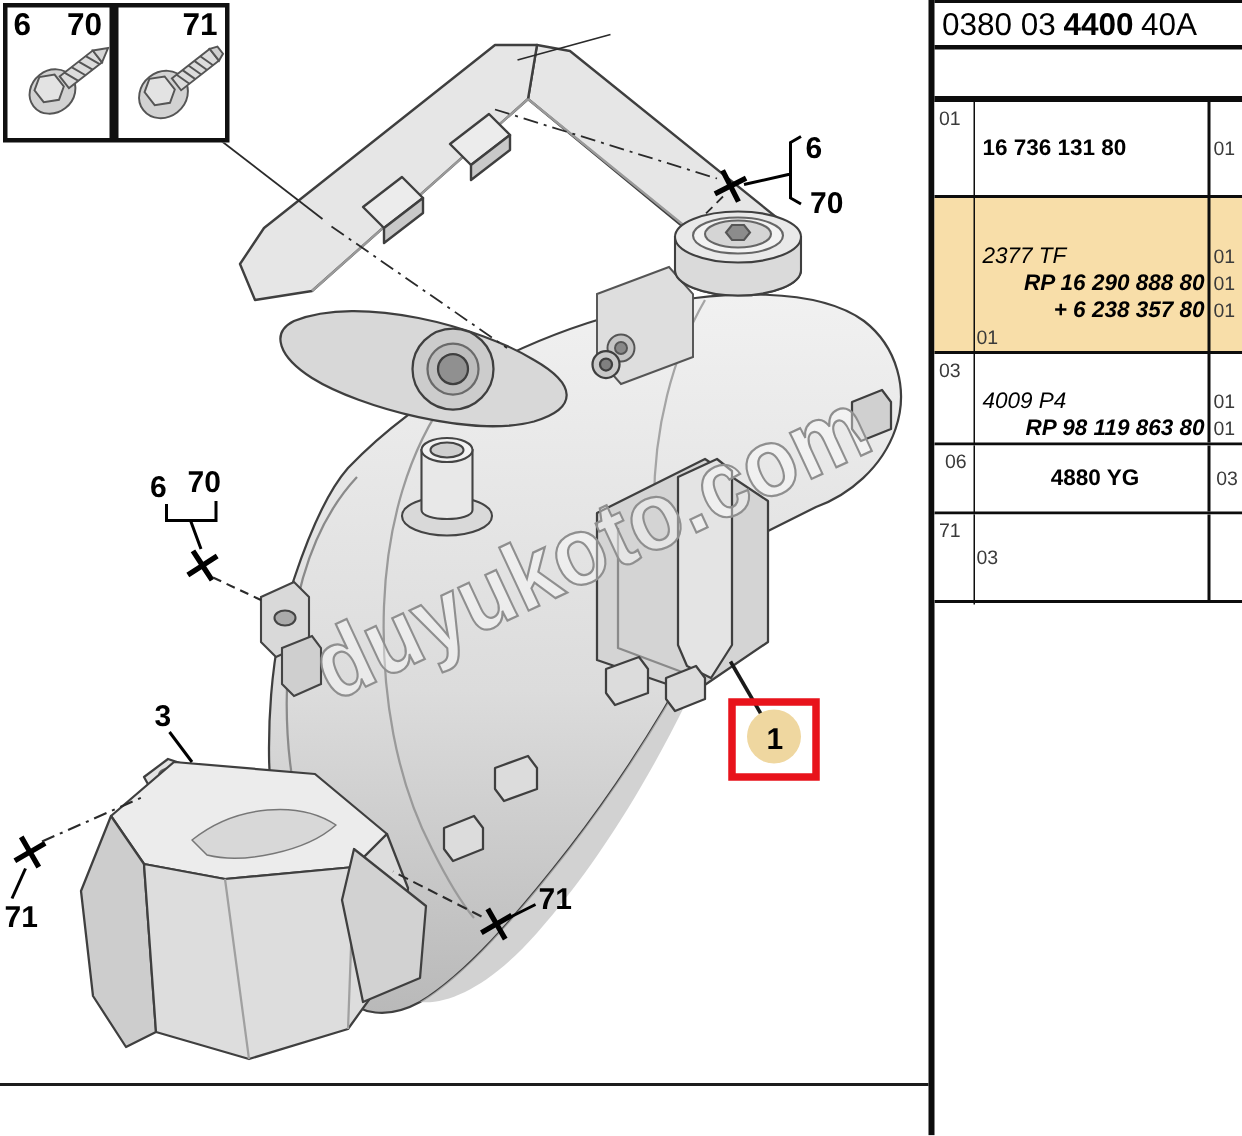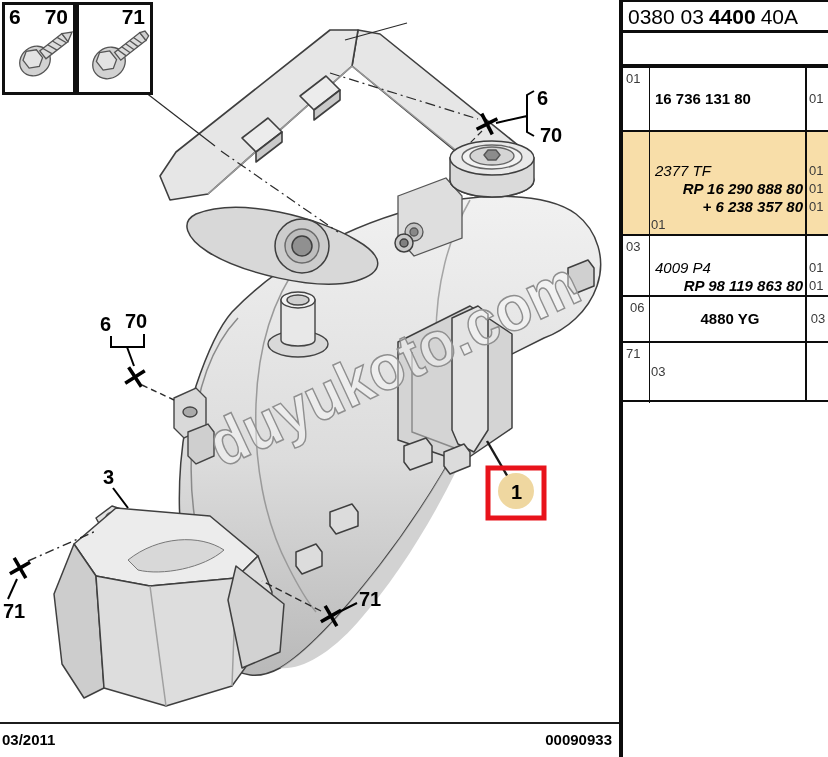--- a/index.html
+++ b/index.html
@@ -297,18 +297,14 @@
             <span class="q">03</span>
           </div>
         </div>
         <div class="qdiv"></div>
       </div>
 
     </div>
   </div>
 
   <div class="footline"></div>
-  <div class="footer">
-    <span>03/2011</span>
-    <span>00090933</span>
-  </div>
 
 </div>
 
 </body></html>

